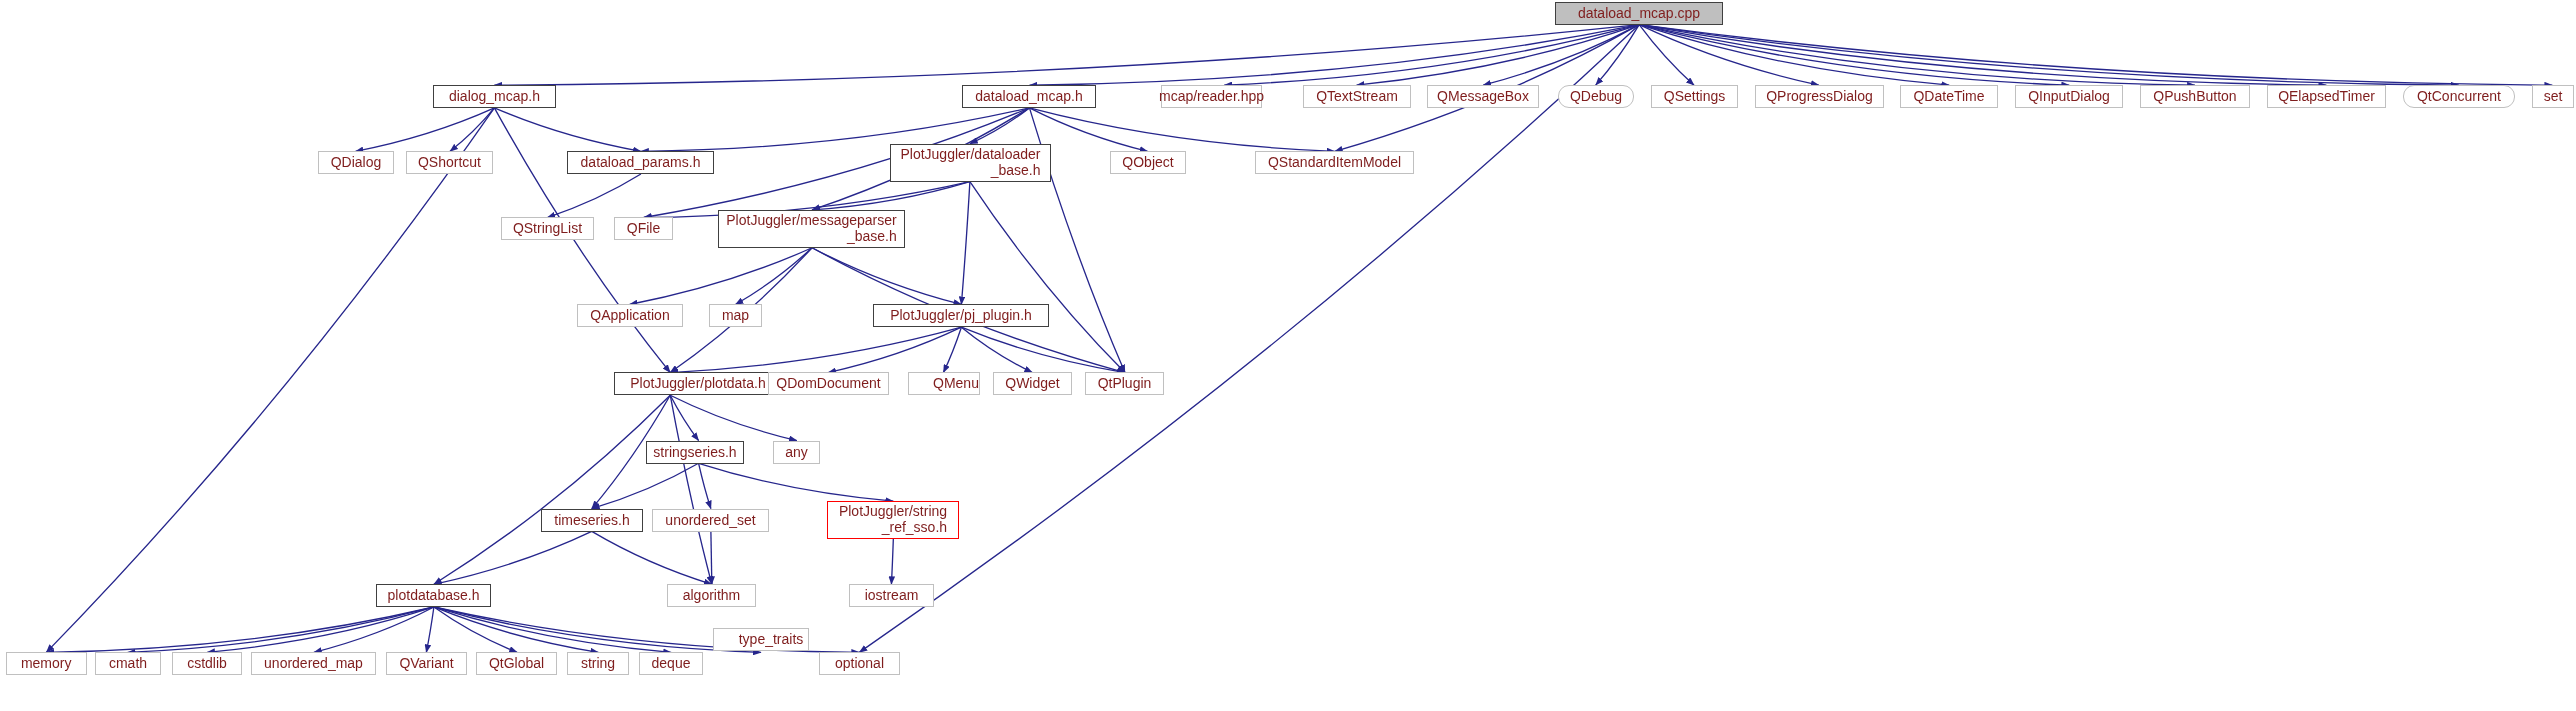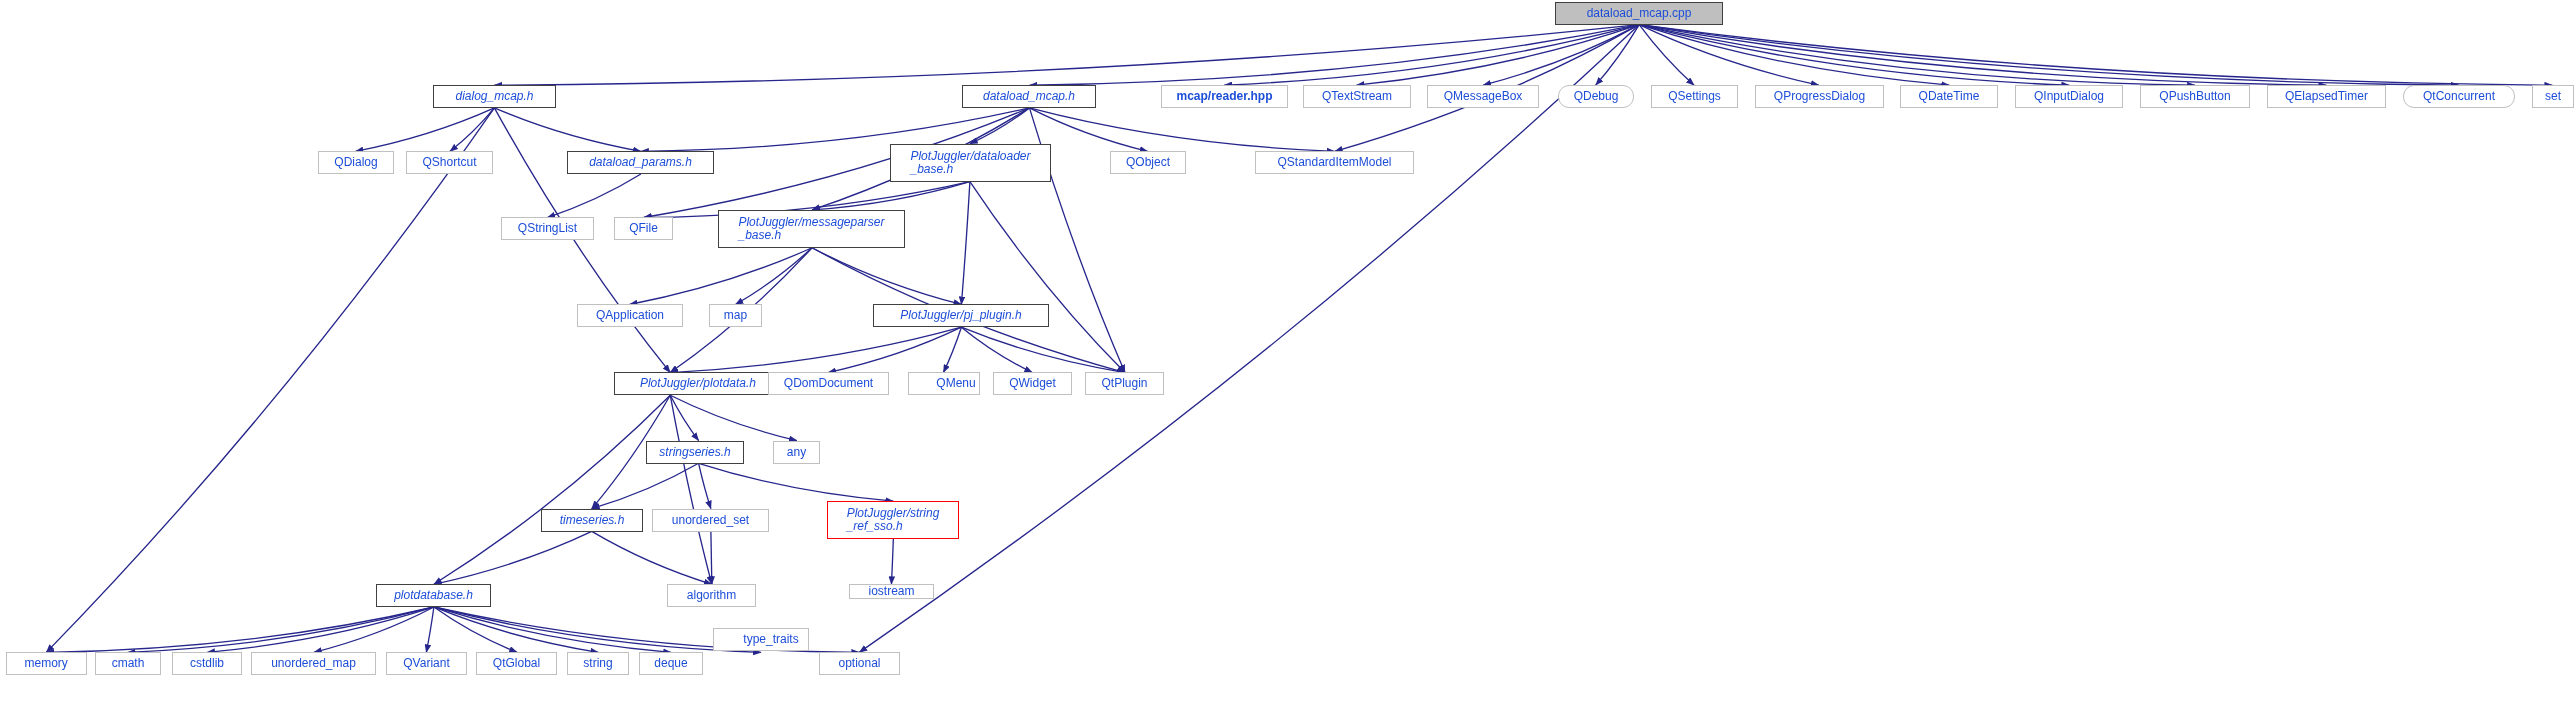--- a/index.html
+++ b/index.html
@@ -29,32 +29,31 @@
     top: 0;
     width: 2576px;
     height: 712px;
   }
   .node {
     position: absolute;
     box-sizing: border-box;
     display: flex;
     align-items: center;
     justify-content: center;
-    text-align: left;
+    text-align: right;
     background: #ffffff;
     border: 0.9px solid #c0c0c0;
-    color: #1d4ed8;
-    font-size: 12px;
+    color: #7f1d1d;
+    font-size: 14px;
     line-height: 1.12;
     white-space: pre;
     letter-spacing: 0px;
   }
   .node.local {
     border: 1.5px solid #404040;
-    font-style: italic;
   }
   .node.root {
     background: #bfbfbf;
     border: 1.5px solid #404040;
   }
   .node.redborder {
     border: 1.5px solid #ff0000;
   }
 </style>
 </head>
@@ -132,21 +131,21 @@
         <path d="M459,642 Q539.91,675.0249653738948 633,690" fill="none" stroke="#26268c" stroke-width="1.4" marker-end="url(#arrowhead)"></path>
         <path d="M459,642 Q575.715,678.7774214926173 710,690" fill="none" stroke="#26268c" stroke-width="1.4" marker-end="url(#arrowhead)"></path>
         <path d="M459,642 Q619.89,683.4656806337457 805,690" fill="none" stroke="#26268c" stroke-width="1.4" marker-end="url(#arrowhead)"></path>
         <path d="M459,642 Q668.25,688.6276379677597 909,690" fill="none" stroke="#26268c" stroke-width="1.4" marker-end="url(#arrowhead)"></path>
       </g>
   </svg>
   <div id="node-layer">
       <div class="node root" style="left: 1555px; top: 1.9px; width: 168px; height: 23px;">dataload_mcap.cpp</div>
       <div class="node local" style="left: 433px; top: 85px; width: 123px; height: 23px;">dialog_mcap.h</div>
       <div class="node local" style="left: 962px; top: 85px; width: 134px; height: 23px;">dataload_mcap.h</div>
-      <div class="node " style="left: 1161px; top: 85px; width: 127px; height: 23px; font-weight: bold;">mcap/reader.hpp</div>
+      <div class="node " style="left: 1161px; top: 85px; width: 101px; height: 23px;">mcap/reader.hpp</div>
       <div class="node " style="left: 1303px; top: 85px; width: 108px; height: 23px;">QTextStream</div>
       <div class="node " style="left: 1427px; top: 85px; width: 112px; height: 23px;">QMessageBox</div>
       <div class="node " style="left: 1558px; top: 85px; width: 76px; height: 23px; border-radius: 11px;">QDebug</div>
       <div class="node " style="left: 1651px; top: 85px; width: 87px; height: 23px;">QSettings</div>
       <div class="node " style="left: 1755px; top: 85px; width: 129px; height: 23px;">QProgressDialog</div>
       <div class="node " style="left: 1900px; top: 85px; width: 98px; height: 23px;">QDateTime</div>
       <div class="node " style="left: 2015px; top: 85px; width: 108px; height: 23px;">QInputDialog</div>
       <div class="node " style="left: 2140px; top: 85px; width: 110px; height: 23px;">QPushButton</div>
       <div class="node " style="left: 2267px; top: 85px; width: 119px; height: 23px;">QElapsedTimer</div>
       <div class="node " style="left: 2403px; top: 85px; width: 112px; height: 23px; border-radius: 11px;">QtConcurrent</div>
@@ -170,21 +169,21 @@
       <div class="node " style="left: 908px; top: 372px; width: 72px; height: 23px; padding-left: 24px;">QMenu</div>
       <div class="node " style="left: 993px; top: 372px; width: 79px; height: 23px;">QWidget</div>
       <div class="node " style="left: 1085px; top: 372px; width: 79px; height: 23px;">QtPlugin</div>
       <div class="node local" style="left: 646px; top: 441px; width: 98px; height: 23px;">stringseries.h</div>
       <div class="node " style="left: 773px; top: 441px; width: 47px; height: 23px;">any</div>
       <div class="node local" style="left: 541px; top: 509px; width: 102px; height: 23px;">timeseries.h</div>
       <div class="node " style="left: 652px; top: 509px; width: 117px; height: 23px;">unordered_set</div>
       <div class="node local redborder" style="left: 827px; top: 501px; width: 132px; height: 38px;">PlotJuggler/string
 _ref_sso.h</div>
       <div class="node " style="left: 667px; top: 584px; width: 89px; height: 23px;">algorithm</div>
-      <div class="node " style="left: 849px; top: 584px; width: 85px; height: 15px;">iostream</div>
+      <div class="node " style="left: 849px; top: 584px; width: 85px; height: 23px;">iostream</div>
       <div class="node local" style="left: 376px; top: 584px; width: 115px; height: 23px;">plotdatabase.h</div>
       <div class="node " style="left: 5.7px; top: 652px; width: 81px; height: 23px;">memory</div>
       <div class="node " style="left: 95px; top: 652px; width: 66px; height: 23px;">cmath</div>
       <div class="node " style="left: 172px; top: 652px; width: 70px; height: 23px;">cstdlib</div>
       <div class="node " style="left: 251px; top: 652px; width: 125px; height: 23px;">unordered_map</div>
       <div class="node " style="left: 386px; top: 652px; width: 81px; height: 23px;">QVariant</div>
       <div class="node " style="left: 476px; top: 652px; width: 81px; height: 23px;">QtGlobal</div>
       <div class="node " style="left: 567px; top: 652px; width: 62px; height: 23px;">string</div>
       <div class="node " style="left: 639px; top: 652px; width: 64px; height: 23px;">deque</div>
       <div class="node " style="left: 713px; top: 628px; width: 96px; height: 23px; padding-left: 20px;">type_traits</div>

